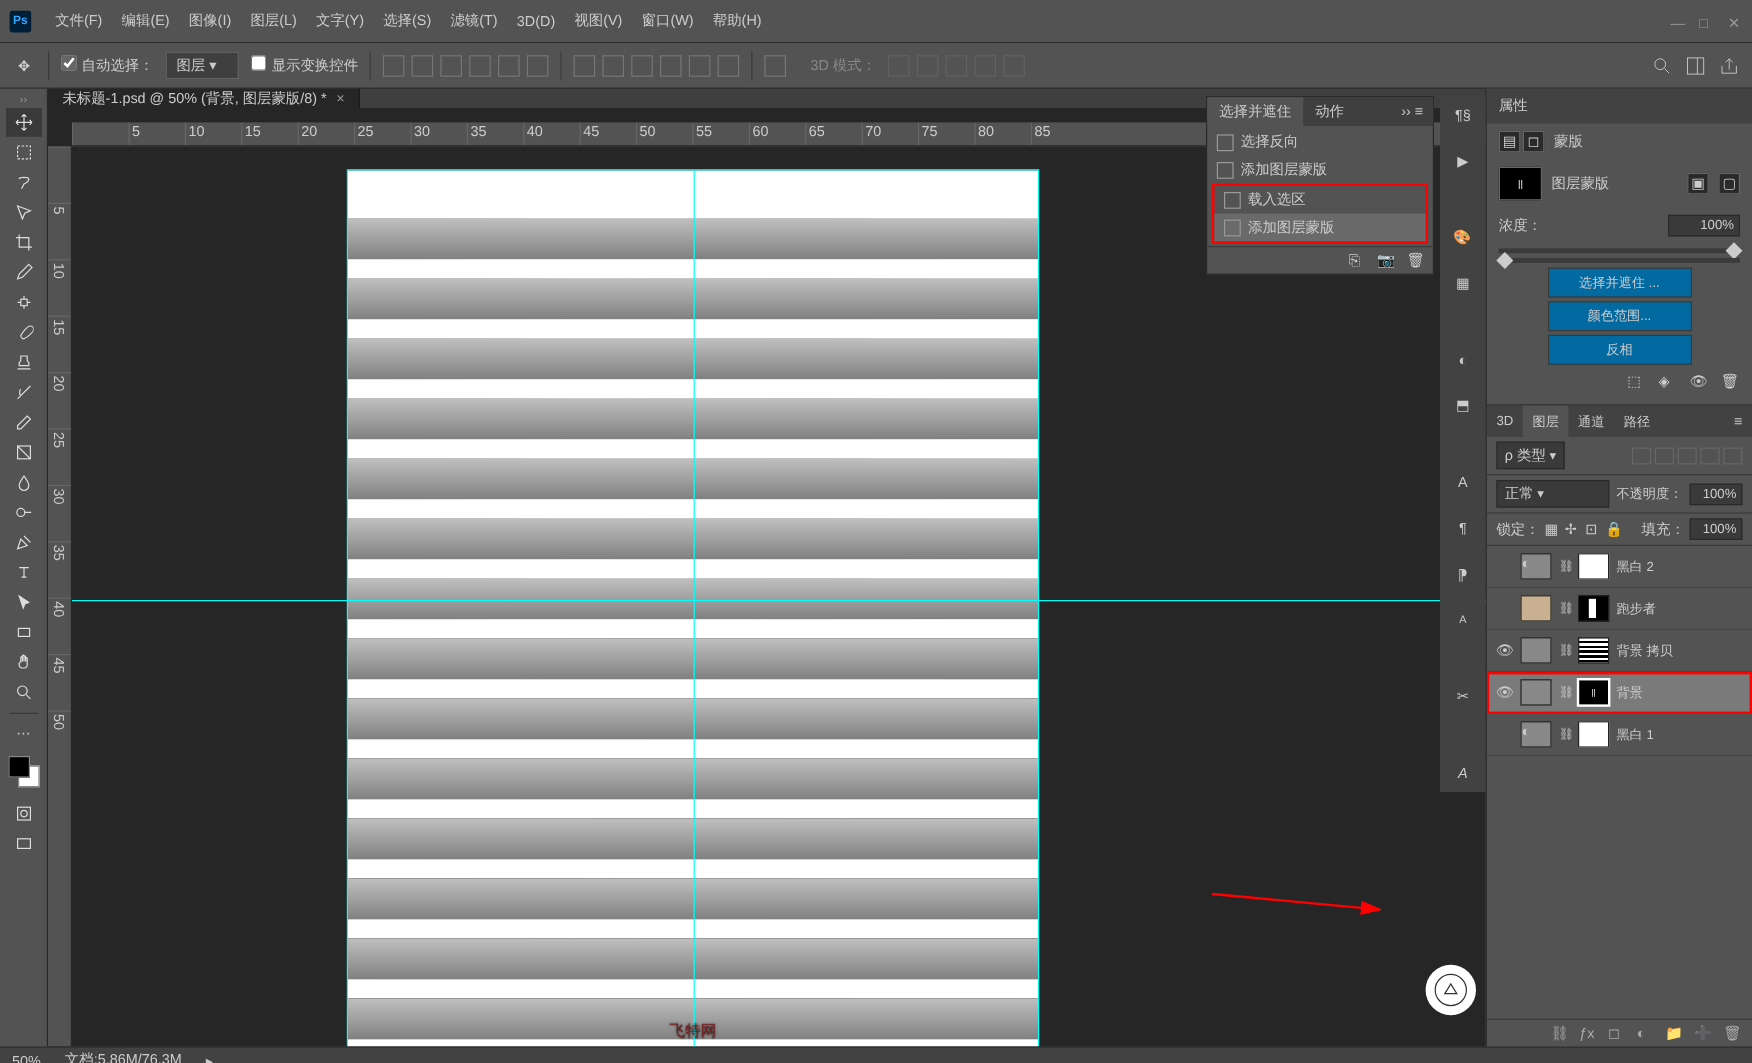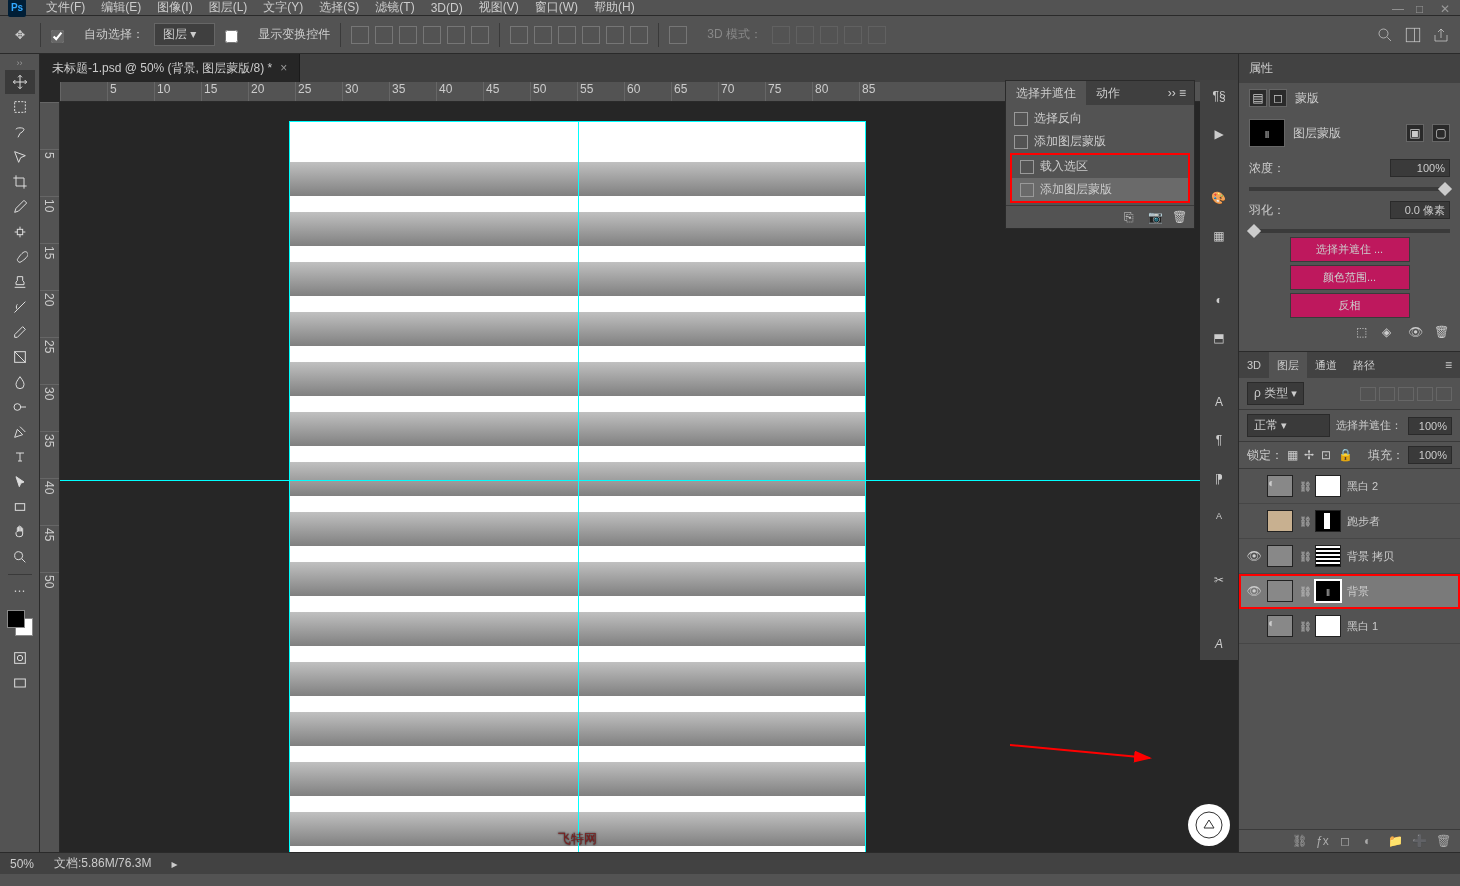--- a/index.html
+++ b/index.html
@@ -1,42 +1,42 @@
 <!DOCTYPE html>
 <html><head>
 <meta charset="utf-8">
 <style>
 *{margin:0;padding:0;box-sizing:border-box;font-family:"Microsoft YaHei",sans-serif;font-size:12px;color:#ccc;user-select:none}
 body{background:#535353;width:1460px;height:886px;overflow:hidden;position:relative}
-.menubar{height:16px;background:#535353;display:flex;align-items:center;padding:0 8px;border-bottom:1px solid #2a2a2a}
+.menubar{height:36px;background:#535353;display:flex;align-items:center;padding:0 8px;border-bottom:1px solid #2a2a2a}
 .ps-logo{width:18px;height:18px;background:#001e36;color:#31a8ff;display:flex;align-items:center;justify-content:center;font-weight:bold;font-size:10px;margin-right:12px;border-radius:2px}
 .menu-item{padding:0 8px;cursor:pointer;font-size:12px}
 .window-controls{margin-left:auto;display:flex;gap:12px}
 .win-ctrl{width:12px;height:12px;cursor:pointer;color:#999}
 .optionsbar{height:38px;background:#535353;display:flex;align-items:center;padding:0 10px;border-bottom:1px solid #2a2a2a;gap:10px}
 .opt-tool{width:20px;height:20px;display:flex;align-items:center;justify-content:center}
-.opt-check{display:flex;align-items:flex-end;gap:20px}
+.opt-check{display:flex;align-items:flex-start;gap:4px}
 .opt-check input{accent-color:#666}
 .opt-select{background:#3f3f3f;border:1px solid #666;padding:2px 18px 2px 8px;position:relative}
 .opt-divider{width:1px;height:24px;background:#3a3a3a}
 .align-icons{display:flex;gap:6px}
 .align-icon{width:18px;height:18px;border:1px solid #999;opacity:0.5;cursor:pointer}
 .mode3d{color:#888;margin-left:10px}
 .opt-right{margin-left:auto;display:flex;gap:10px;align-items:center}
 .opt-icon{width:18px;height:18px;cursor:pointer;stroke:#ccc;fill:none}
 .main{display:flex;height:calc(100% - 66px - 22px)}
 .toolbar{width:40px;background:#535353;display:flex;flex-direction:column;align-items:center;padding-top:4px;border-right:1px solid #2a2a2a}
 .tool{width:30px;height:24px;display:flex;align-items:center;justify-content:center;cursor:pointer;margin-bottom:1px}
 .tool.active{background:#3a3a3a}
 .tool svg{width:16px;height:16px;stroke:#ddd;fill:none;stroke-width:1.5}
 .color-sw{width:26px;height:26px;position:relative;margin-top:6px}
 .fg-sw{width:18px;height:18px;background:#000;border:1px solid #888;position:absolute;top:0;left:0;z-index:2}
 .bg-sw{width:18px;height:18px;background:#fff;border:1px solid #888;position:absolute;bottom:0;right:0}
 .canvas-area{flex:1;background:#262626;position:relative;overflow:hidden}
-.tabbar{height:28px;background:#3f3f3f;display:flex;align-items:center}
+.tabbar{height:16px;background:#3f3f3f;display:flex;align-items:center}
 .tab{padding:0 12px;height:100%;display:flex;align-items:center;background:#262626;border-right:1px solid #1a1a1a;gap:8px}
 .tab-close{cursor:pointer;color:#999}
 .ruler-h{position:absolute;top:28px;left:20px;right:0;height:20px;background:#535353;border-bottom:1px solid #2a2a2a;display:flex;overflow:hidden;font-size:9px;color:#999}
 .ruler-v{position:absolute;top:48px;left:0;width:20px;bottom:0;background:#535353;border-right:1px solid #2a2a2a;display:flex;flex-direction:column;overflow:hidden;font-size:9px;color:#999}
 .ruler-tick{flex:0 0 47px;text-align:left;border-left:1px solid #666;padding-left:2px}
 .ruler-v .ruler-tick{flex:0 0 47px;border-top:1px solid #666;border-left:none;padding-top:2px;writing-mode:vertical-lr}
 .canvas-viewport{position:absolute;top:48px;left:20px;right:0;bottom:0;overflow:hidden}
 .artboard{position:absolute;top:20px;left:230px;width:575px;height:760px;background:#fff;outline:1px solid #00ffff}
 .stripe{position:absolute;left:0;right:0;background:linear-gradient(90deg,#888,#aaa,#999,#bbb);overflow:hidden}
 .stripe::after{content:"";position:absolute;inset:0;background:linear-gradient(180deg,#c0c0c0,#808080)}
@@ -58,21 +58,21 @@
 .dock-icon{width:20px;height:20px;cursor:pointer;display:flex;align-items:center;justify-content:center;color:#ccc}
 .right-panels{width:222px;background:#535353;display:flex;flex-direction:column;border-left:1px solid #2a2a2a}
 .props-panel{border-bottom:1px solid #2a2a2a;padding-bottom:8px}
 .props-header{padding:6px 10px;background:#424242}
 .props-row{display:flex;align-items:center;padding:6px 10px;gap:8px}
 .mask-icons{display:flex;gap:2px}
 .mask-icon-box{width:18px;height:18px;background:#2a2a2a;border:1px solid #666;display:flex;align-items:center;justify-content:center}
 .mask-thumb{width:36px;height:28px;background:#000;display:flex;align-items:center;justify-content:center;color:#fff;font-size:8px;border:1px solid #666}
 .props-label{flex:1}
 .props-input{width:60px;background:#3a3a3a;border:1px solid #2a2a2a;padding:2px 4px;text-align:right;font-size:11px}
-.props-btn{background:#be185d;border:1px solid #3a3a3a;padding:4px 20px;cursor:pointer;text-align:center;margin:3px auto;width:120px;font-size:11px}
+.props-btn{background:#0369a1;border:1px solid #3a3a3a;padding:4px 20px;cursor:pointer;text-align:center;margin:3px auto;width:120px;font-size:11px}
 .props-slider{height:4px;background:#3a3a3a;margin:4px 10px;position:relative}
 .props-slider::after{content:"";position:absolute;width:10px;height:10px;background:#ccc;top:-3px;transform:rotate(45deg)}
 .props-slider.full::after{right:0}
 .props-slider.zero::after{left:0}
 .props-footer{display:flex;justify-content:flex-end;gap:10px;padding:4px 10px}
 .props-footer div{width:16px;height:14px;cursor:pointer}
 .layers-panel{flex:1;display:flex;flex-direction:column}
 .layers-tabs{display:flex;background:#424242;height:26px;align-items:center}
 .layers-tab{padding:0 8px;cursor:pointer;height:100%;display:flex;align-items:center;font-size:11px}
 .layers-tab.active{background:#535353}
@@ -405,24 +405,20 @@
         <div class="mask-thumb">||</div>
         <span style="flex:1">图层蒙版</span>
         <div class="mask-icon-box">▣</div>
         <div class="mask-icon-box">▢</div>
       </div>
       <div class="props-row">
         <span class="props-label">浓度：</span>
         <input class="props-input" value="100%" style="">
       </div>
       <div class="props-slider full"></div>
-      <div class="props-row">
-        <span class="props-label">羽化：</span>
-        <input class="props-input" value="0.0 像素" style="">
-      </div>
       <div class="props-slider zero"></div>
       <div class="props-btn">选择并遮住 ...</div>
       <div class="props-btn">颜色范围...</div>
       <div class="props-btn">反相</div>
       <div class="props-footer">
         <div>⬚</div>
         <div>◈</div>
         <div>👁</div>
         <div>🗑</div>
       </div>
@@ -441,21 +437,21 @@
         <div class="filter-icons">
           <div class="filter-icon"></div>
           <div class="filter-icon"></div>
           <div class="filter-icon"></div>
           <div class="filter-icon"></div>
           <div class="filter-icon"></div>
         </div>
       </div>
       <div class="layers-blend">
         <div class="filter-select" style="flex:1"><span>正常</span> ▾</div>
-        <span style="font-size:11px">选择并遮住：</span>
+        <span style="font-size:11px">不透明度：</span>
         <input class="props-input" style="width: 44px;" value="100%">
       </div>
       <div class="layers-lock">
         <span>锁定：</span>
         <div class="lock-icons">
           <div class="lock-icon">▦</div>
           <div class="lock-icon">✢</div>
           <div class="lock-icon">⊡</div>
           <div class="lock-icon">🔒</div>
         </div>

